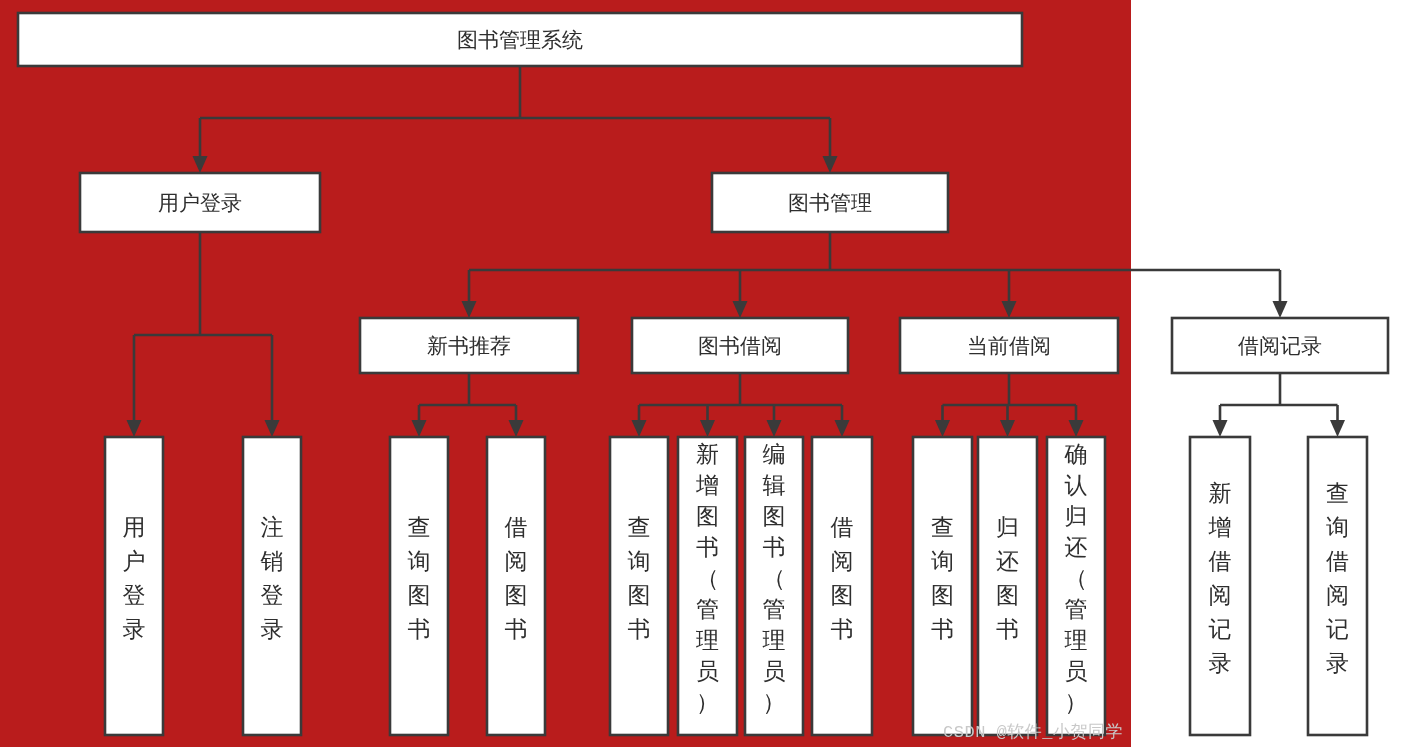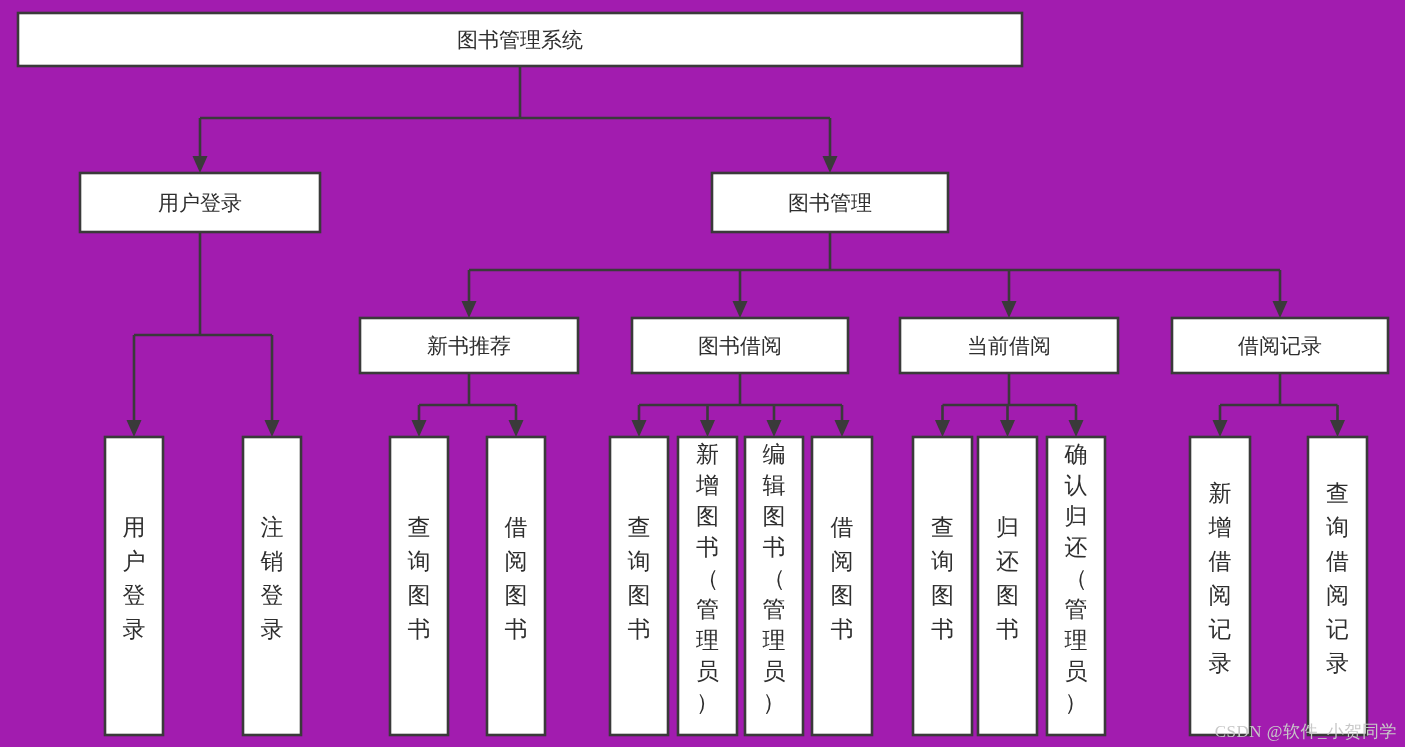--- a/index.html
+++ b/index.html
@@ -1,20 +1,20 @@
 <!DOCTYPE html>
 <html><head>
 <meta charset="utf-8">
 <style>
   html,body{margin:0;padding:0;background:#ffffff;}
   body{
     font-family:"DejaVu Sans","Liberation Sans",sans-serif;
     width:1405px;height:747px;overflow:hidden;position:relative;
   }
-  #stage{position:relative;width:1405px;height:747px;background:#a21caf;}
+  #stage{position:relative;width:1131px;height:747px;background:#b91c1c;}
   svg#diagram{position:absolute;left:0;top:0;width:1405px;height:747px;display:block;}
   .node-rect{fill:#ffffff;stroke:#3a3a3a;stroke-width:2.6;}
   .edge{stroke:#3a3a3a;stroke-width:2.6;fill:none;stroke-linecap:butt;}
   .arrow-head{fill:#3a3a3a;stroke:none;}
   .lbl{
     fill:#2e2e2e;
     font-family:"DejaVu Sans","Liberation Sans",sans-serif;
     font-size:21px;
     text-anchor:middle;
     dominant-baseline:middle;
@@ -23,21 +23,21 @@
     fill:#2e2e2e;
     font-family:"DejaVu Sans","Liberation Sans",sans-serif;
     font-size:23px;
     text-anchor:middle;
   }
   .watermark{
     position:absolute;
     right:8px;bottom:4px;
     color:#c8c8c8;
     font-size:17px;
-    font-family:Liberation Serif, serif;
+    font-family:Liberation Mono, monospace;
     letter-spacing:0.5px;
     white-space:nowrap;
     user-select:none;
   }
 </style>
 </head>
 <body>
 
 <div id="stage">
   <svg id="diagram" viewBox="0 0 1405 747">

